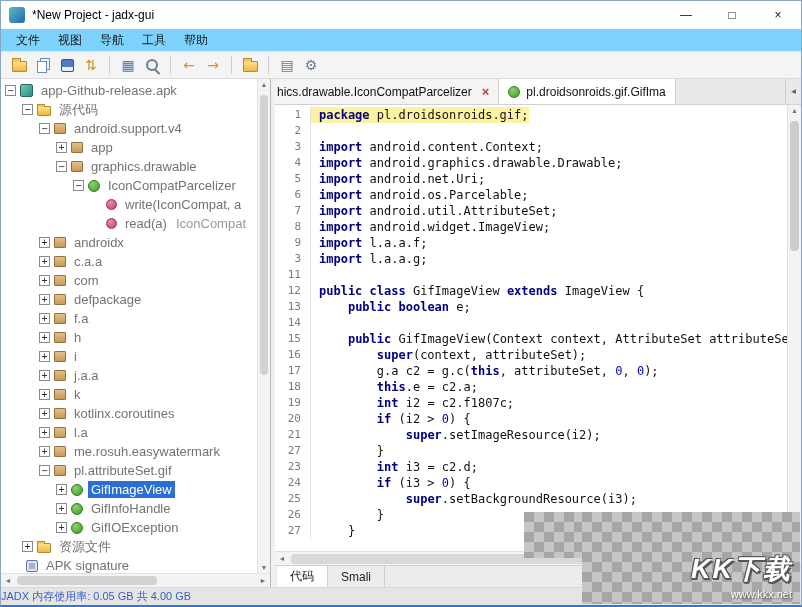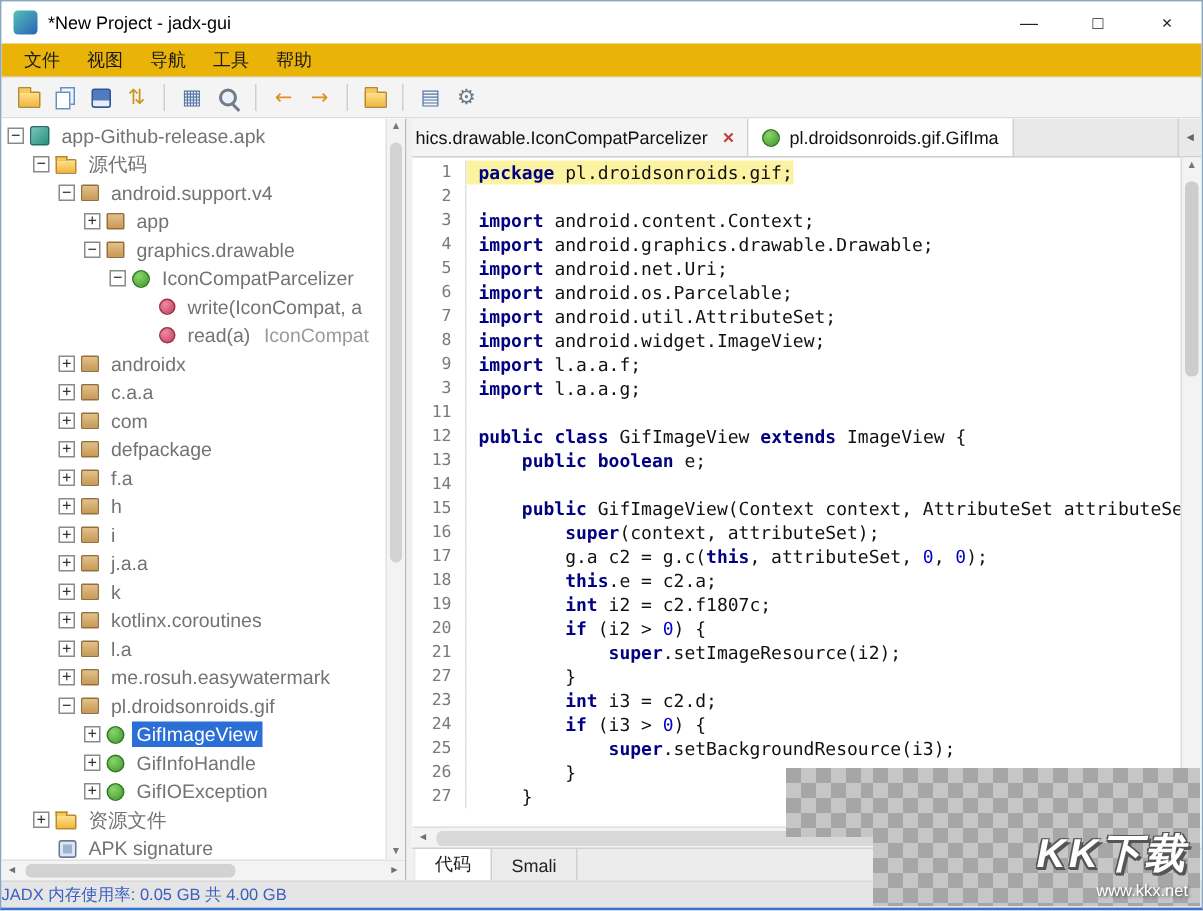--- a/index.html
+++ b/index.html
@@ -8,21 +8,21 @@
   .window{position:relative;width:802px;height:607px;border:1px solid #8aa6c4;border-bottom:2px solid #3874c8;display:flex;flex-direction:column;overflow:hidden;background:#f7f7f7;}
 
   
   .titlebar{flex:0 0 28px;background:#ffffff;display:flex;align-items:center;padding-left:8px;}
   .app-icon{width:16px;height:16px;border-radius:3px;background:linear-gradient(135deg,#53c0b4,#2a63b8);flex:0 0 16px;}
   .title-text{margin-left:7px;font-size:12px;color:#000;}
   .win-controls{margin-left:auto;display:flex;height:100%;}
   .win-btn{width:46px;height:100%;display:flex;align-items:center;justify-content:center;font-size:12px;color:#222;}
 
   
-  .menubar{flex:0 0 23px;background:#eab308;border-bottom:1px solid #e6e6e6;display:flex;align-items:center;padding-left:6px;}
+  .menubar{flex:0 0 23px;background:#7dd3fc;border-bottom:1px solid #e6e6e6;display:flex;align-items:center;padding-left:6px;}
   .menu-item{padding:2px 9px;font-size:12px;color:#1a1a1a;}
 
   
   .toolbar{flex:0 0 27px;background:#f4f4f4;border-bottom:1px solid #dcdcdc;display:flex;align-items:center;padding-left:6px;}
   .tb-btn{width:24px;height:22px;display:flex;align-items:center;justify-content:center;border-radius:3px;}
   .tb-sep{width:1px;height:18px;background:#cfcfcf;margin:0 6px;display:inline-block;}
   .tb-glyph{font-size:14px;line-height:1;font-family:"DejaVu Sans",sans-serif;}
   .tbi{display:inline-block;}
   .ico-folder{position:relative;width:15px;height:11px;background:linear-gradient(#ffe08a,#f0b73f);border:1px solid #b8892e;border-radius:1px;margin-top:3px;}
   .ico-folder::before{content:"";position:absolute;top:-4px;left:-1px;width:7px;height:3px;background:#f5c95e;border:1px solid #b8892e;border-bottom:none;border-radius:1px 1px 0 0;}
@@ -271,21 +271,21 @@
               <span class="tw-label">l.a</span>
             </div>
             <div class="tree-row" style="padding-left: 38px;">
               <span class="tw-exp">+</span>
               <span class="tw-icon ti-pkg"></span>
               <span class="tw-label">me.rosuh.easywatermark</span>
             </div>
             <div class="tree-row" style="padding-left: 38px;">
               <span class="tw-exp">−</span>
               <span class="tw-icon ti-pkg"></span>
-              <span class="tw-label">pl.droidsonroids.gif</span>
+              <span class="tw-label">pl.attributeSet.gif</span>
             </div>
             <div class="tree-row selected" style="padding-left: 55px;">
               <span class="tw-exp">+</span>
               <span class="tw-icon ti-class"></span>
               <span class="tw-label">GifImageView</span>
             </div>
             <div class="tree-row" style="padding-left: 55px;">
               <span class="tw-exp">+</span>
               <span class="tw-icon ti-class"></span>
               <span class="tw-label">GifInfoHandle</span>
@@ -293,21 +293,21 @@
             <div class="tree-row" style="padding-left: 55px;">
               <span class="tw-exp">+</span>
               <span class="tw-icon ti-class"></span>
               <span class="tw-label">GifIOException</span>
             </div>
             <div class="tree-row" style="padding-left: 21px;">
               <span class="tw-exp">+</span>
               <span class="tw-icon ti-res"></span>
               <span class="tw-label">资源文件</span>
             </div>
-            <div class="tree-row" style="padding-left: 23px;">
+            <div class="tree-row" style="padding-left: 10px;">
               <span class="tw-exp noexp"></span>
               <span class="tw-icon ti-cert"></span>
               <span class="tw-label">APK signature</span>
             </div>
           </div>
         <div class="tree-vscroll">
           <span class="vs-arrow up">▲</span>
           <span class="tree-vthumb"></span>
           <span class="vs-arrow down">▼</span>
         </div>

